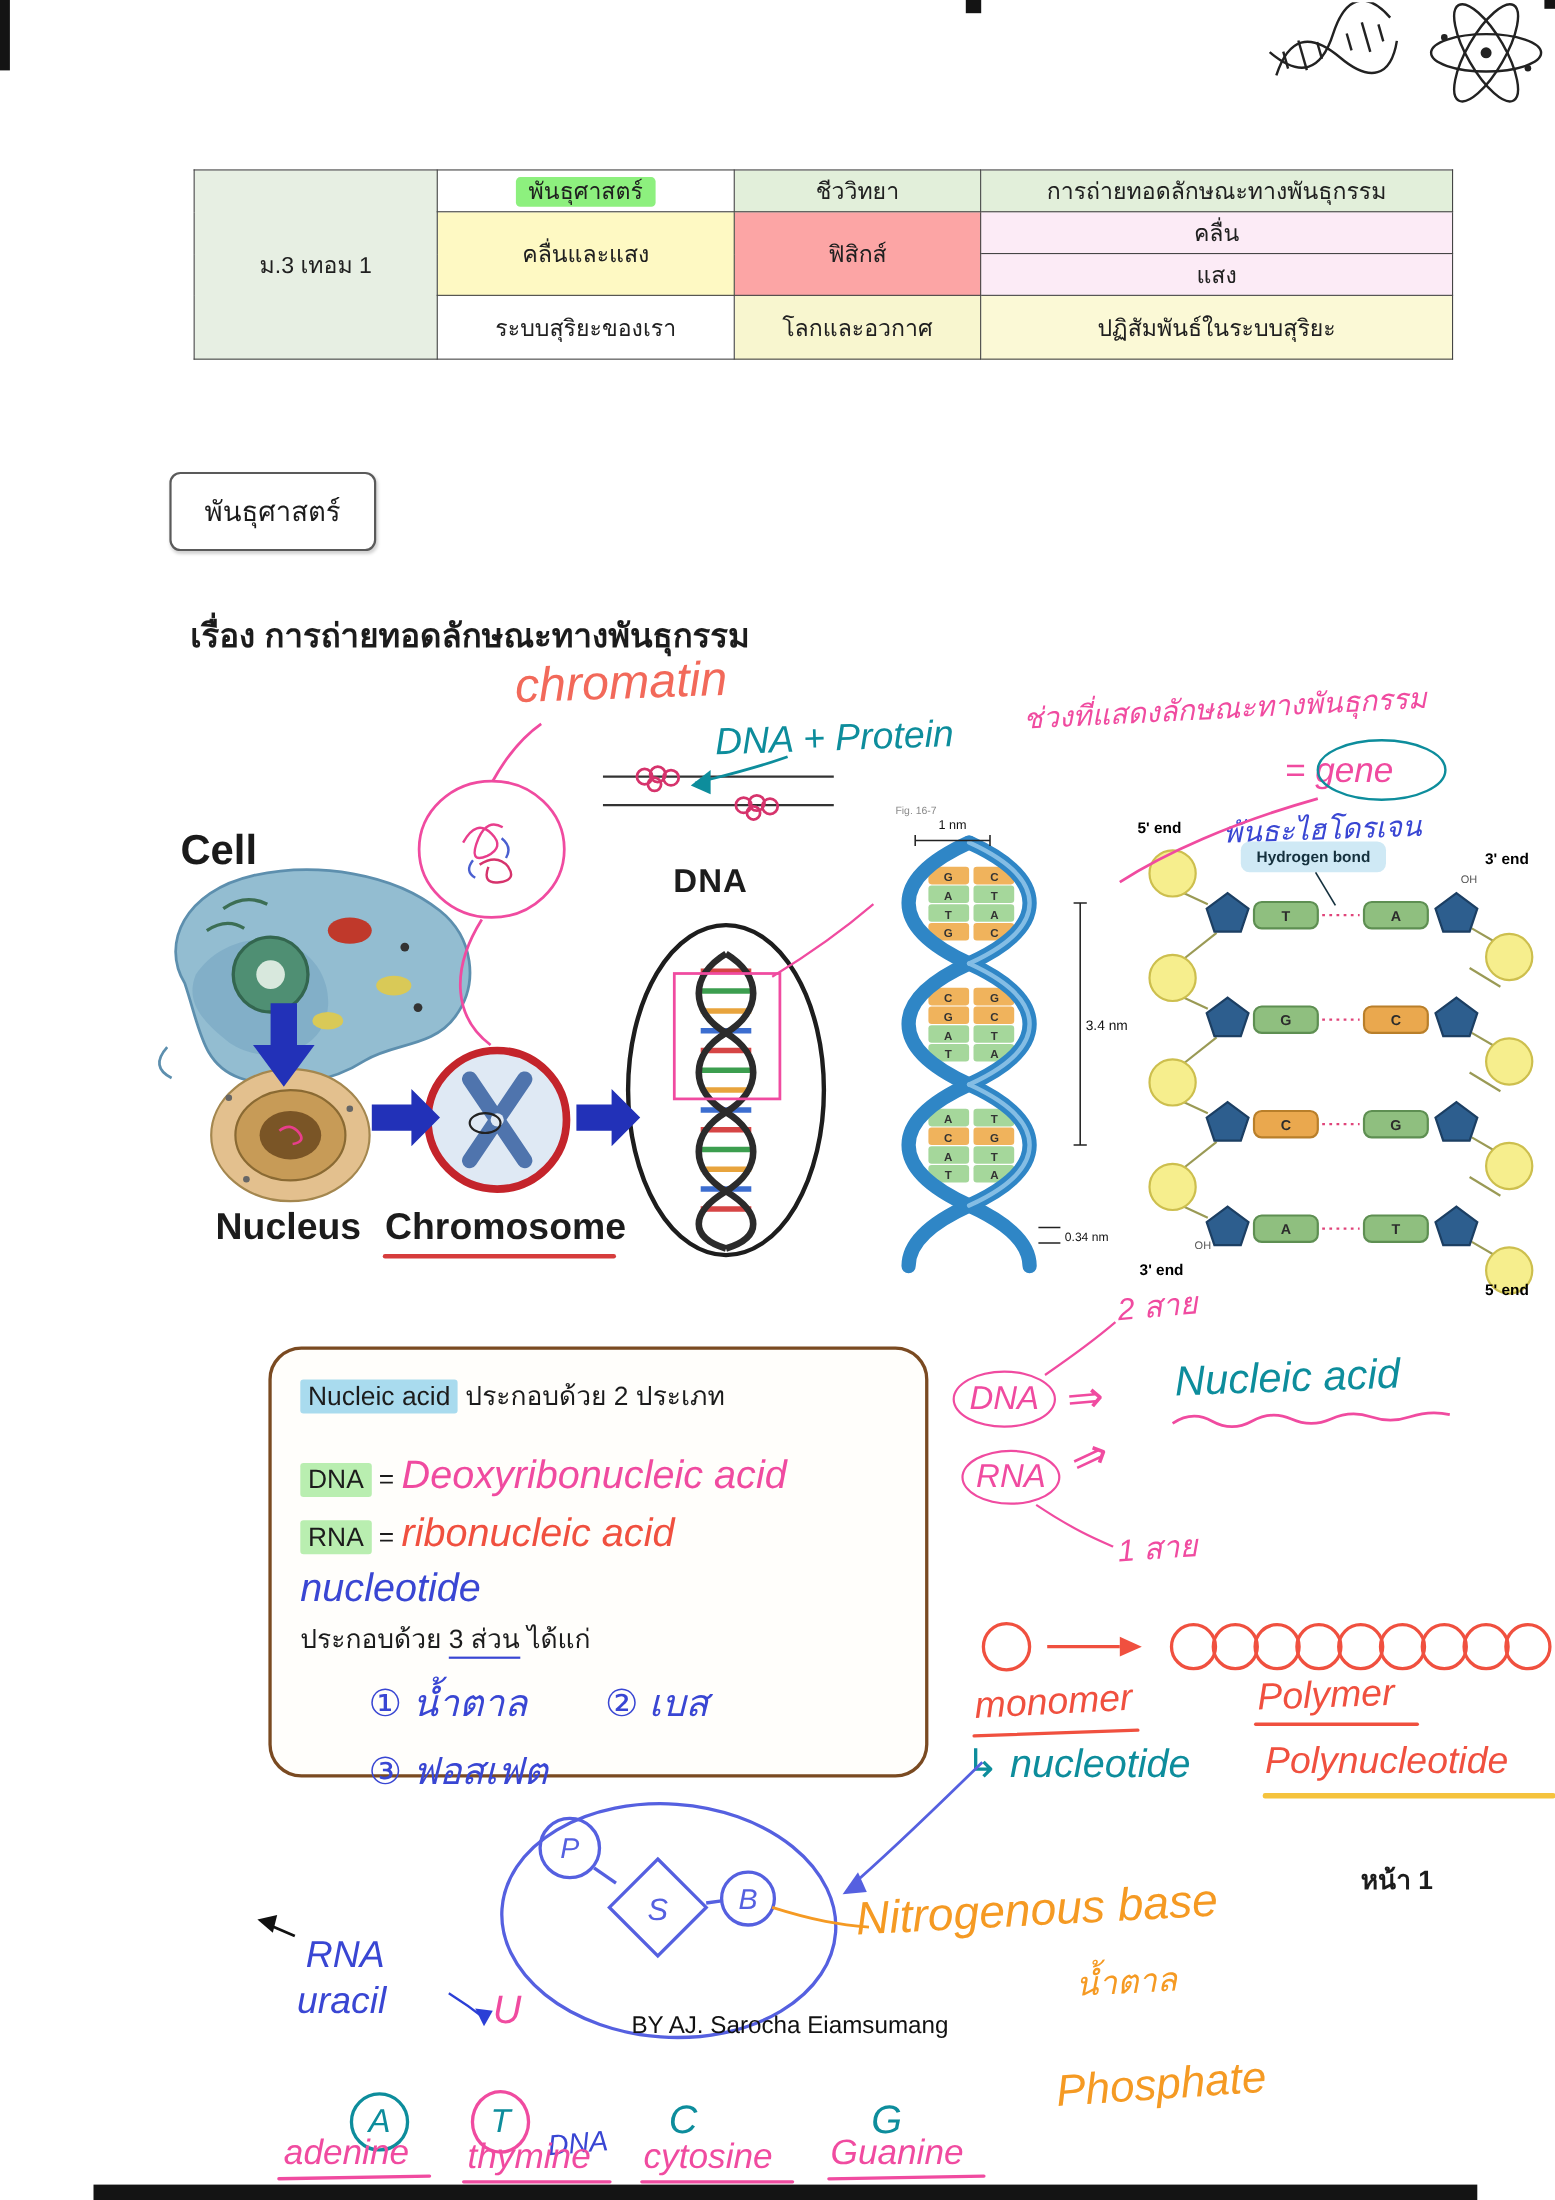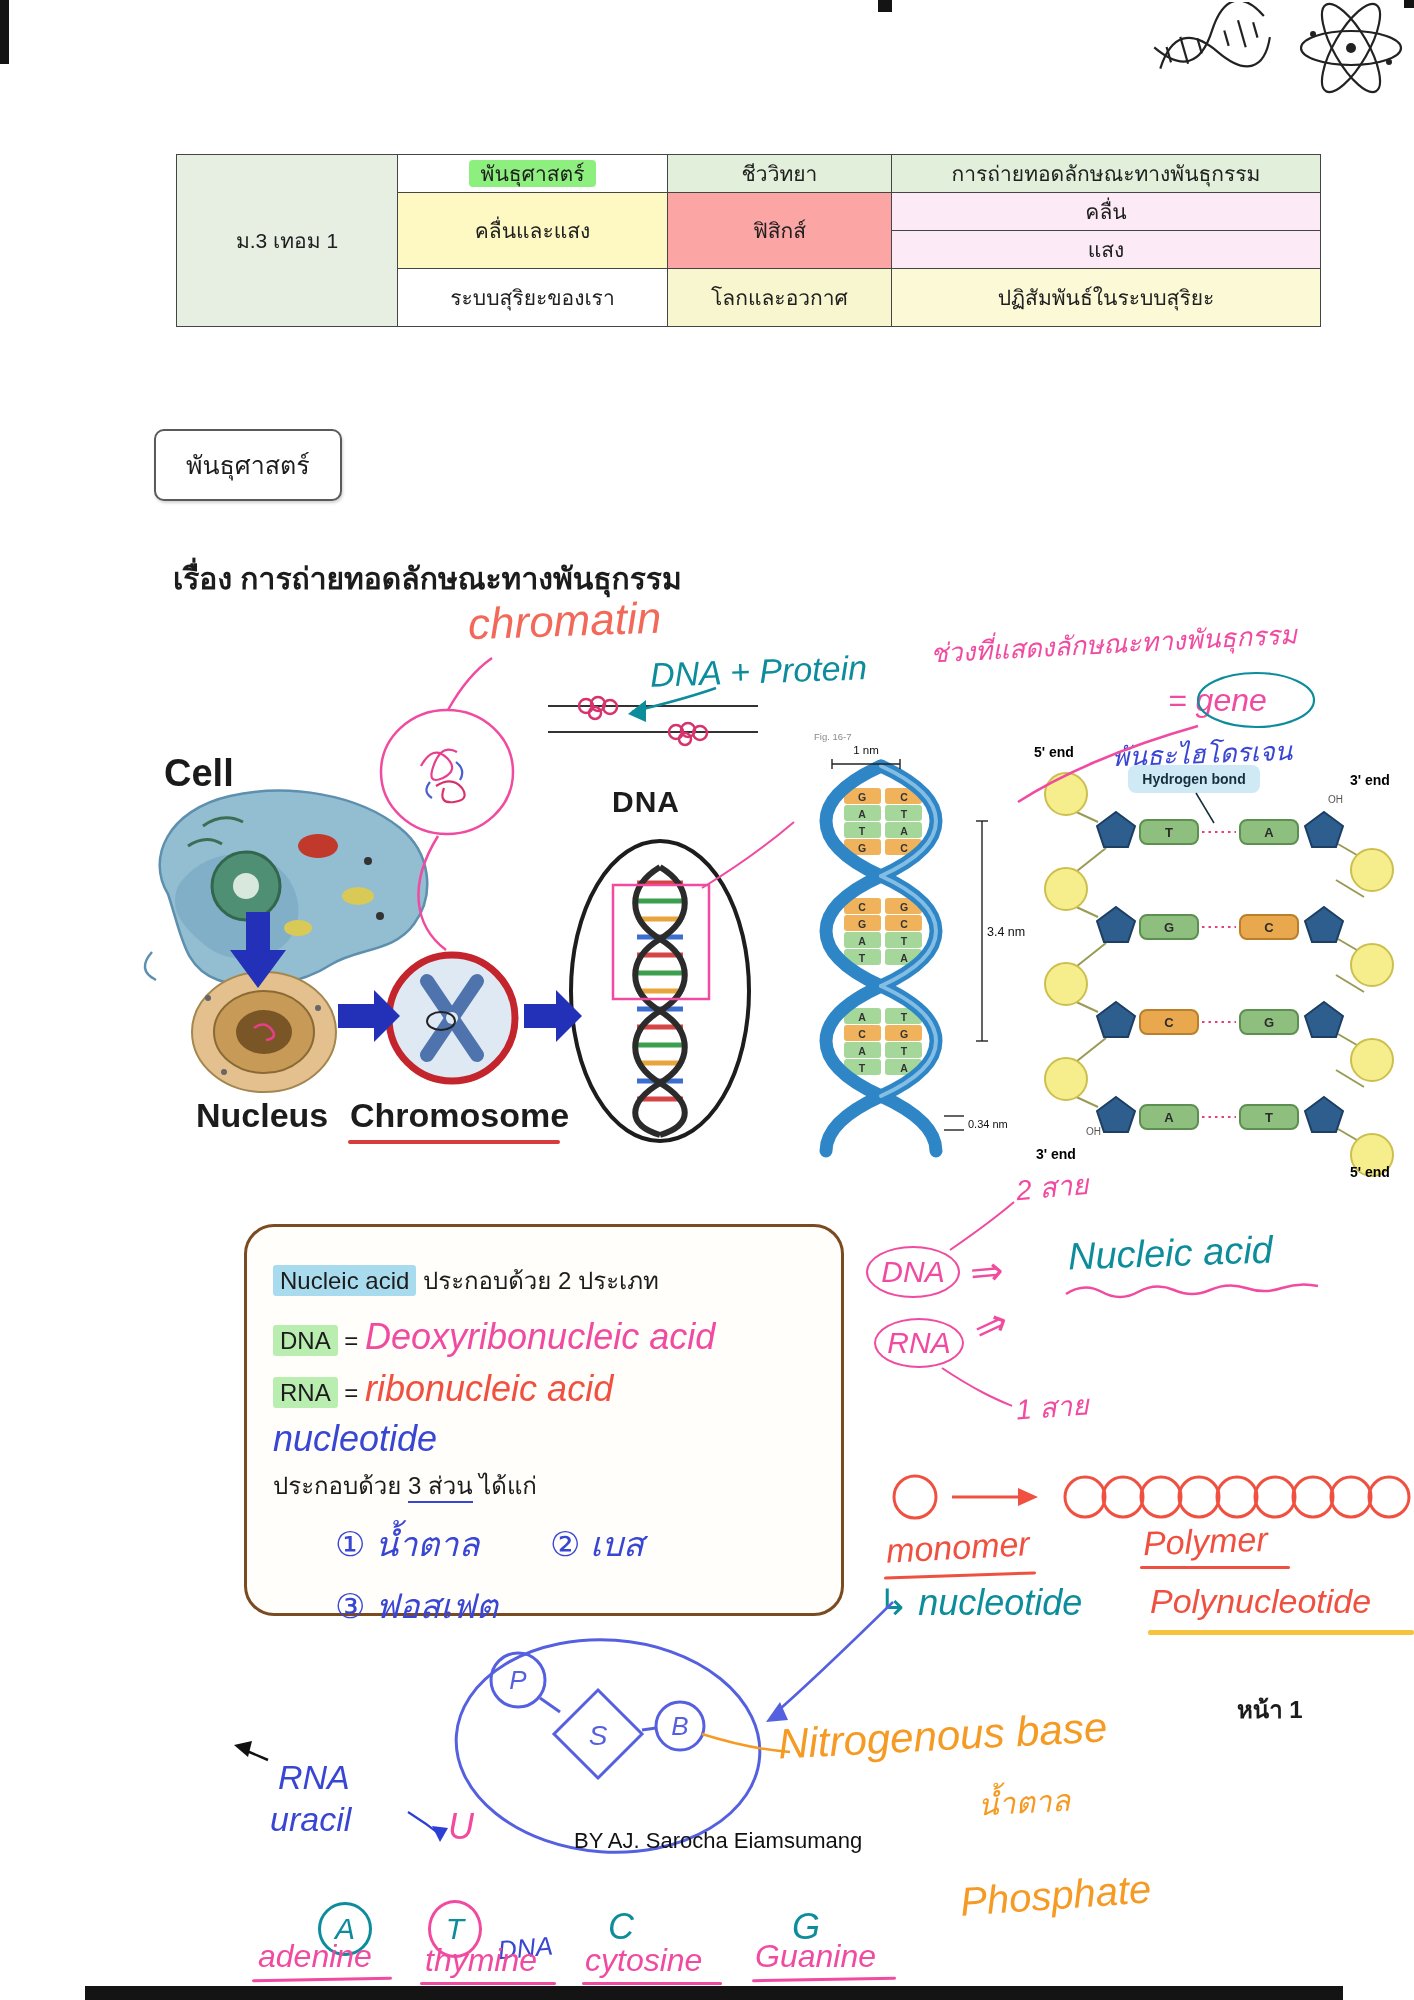--- a/index.html
+++ b/index.html
@@ -330,25 +330,25 @@
     <line x1="168" y1="56" x2="186" y2="86" stroke="#14303d" stroke-width="1.5"></line>
     <text x="6" y="20" font-size="14" font-weight="bold">5' end</text>
     <text x="322" y="48" font-size="14" font-weight="bold">3' end</text>
     <text x="8" y="422" font-size="14" font-weight="bold">3' end</text>
     <text x="322" y="440" font-size="14" font-weight="bold">5' end</text>
     <text x="58" y="398" font-size="10" fill="#555">OH</text>
     <text x="300" y="66" font-size="10" fill="#555">OH</text>
   </svg>
 
   <div class="nucleic-box">
-    <div class="nb-line" style="margin-top:12px">
+    <div class="nb-line" style="margin-top:0">
       <span class="hl-blue">Nucleic acid</span>
       <span>ประกอบด้วย 2 ประเภท</span>
     </div>
-    <div class="nb-line" style="margin-top:16px">
+    <div class="nb-line" style="margin-top:32px">
       <span class="hl-green">DNA</span>
       <span>=</span>
       <span class="hw pink" style="font-size:36px">Deoxyribonucleic acid</span>
     </div>
     <div class="nb-line" style="margin-top:10px">
       <span class="hl-green">RNA</span>
       <span>=</span>
       <span class="hw red" style="font-size:36px">ribonucleic acid</span>
     </div>
     <div class="nb-line" style="margin-top:8px">

